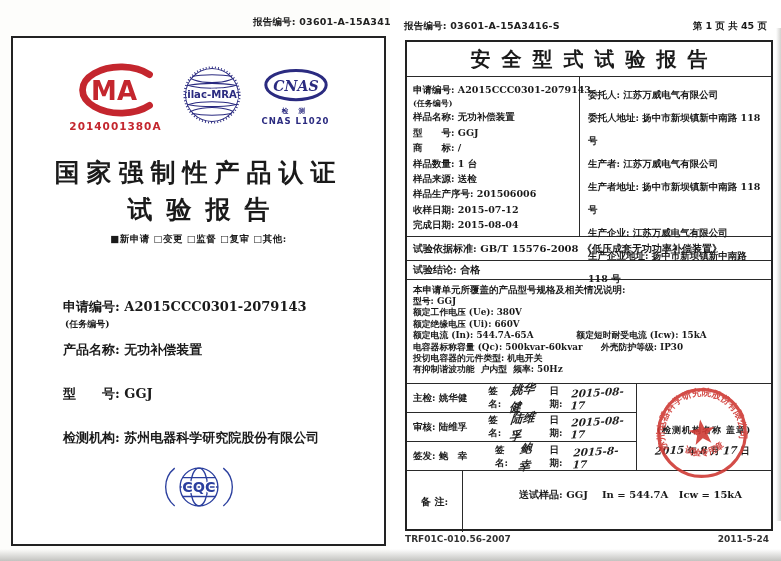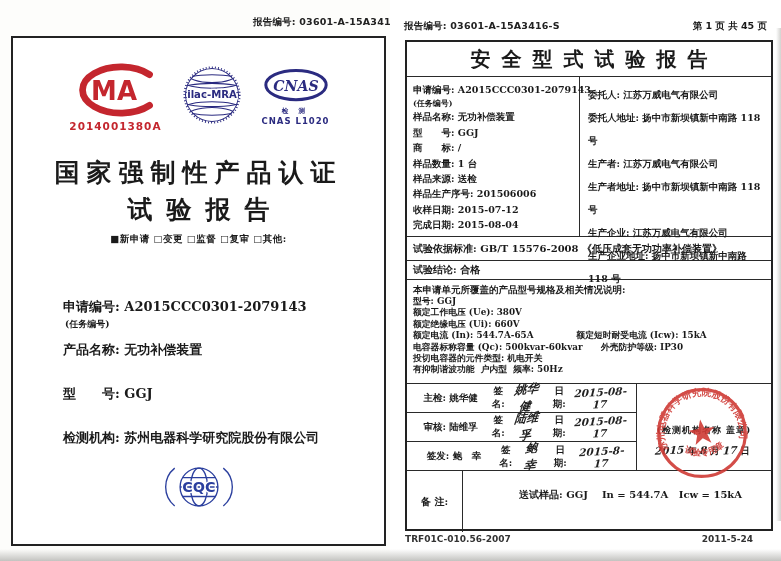--- a/index.html
+++ b/index.html
@@ -41,38 +41,38 @@
   .rt-info-right { flex:1; padding:6px 4px 0 8px; }
   .ir-line { font-size:9.5px; font-weight:bold; line-height:23px; }
   .rt-standard { height:24px; font-size:10px; font-weight:bold; padding:5px 6px 0 6px; }
   .rt-conclusion { height:19px; font-size:10px; font-weight:bold; padding:2px 14px 0 6px; }
   .rt-coverage { height:104px; padding:3px 6px 0 6px; }
   .cov-title { font-size:9.5px; font-weight:bold; line-height:13px; }
   .cov-line { font-size:8.8px; font-weight:bold; line-height:11.4px; }
   .pre { white-space:pre-wrap; }
   .rt-sig { height:87px; display:flex; }
   .sig-col { width:230px; border-right:1px solid #2a2a2a; }
-  .sig-row { height:29px; display:flex; align-items:center; padding:0 6px; border-bottom:1px solid #2a2a2a; font-size:9.5px; font-weight:bold;text-align:center; }
+  .sig-row { height:29px; display:flex; align-items:center; padding:0 6px; border-bottom:1px solid #2a2a2a; font-size:9.5px; font-weight:bold; }
   .sig-row:last-child { border-bottom:none; }
   .sig-role { width:86px; }
   .sig-slabel { margin-right:2px; }
   .sig-dlabel { margin:0 2px 0 8px; }
   .hand { display:inline-block; font-style:italic; font-weight:bold; color:#222; transform:rotate(-5deg) skewX(-10deg); }
   .hand-name { font-size:12px; }
   .hand-date { font-size:10.5px; transform:rotate(-3deg) skewX(-6deg); }
   .stamp-col { flex:1; position:relative; text-align:center; }
   .stamp-caption { margin-top:40px; font-size:9px; font-weight:bold; letter-spacing:1px; }
   .stamp-date { margin-top:7px; font-size:9.5px; font-weight:bold; }
   .stamp-date .unit { margin:0 3px; }
   .rt-remark { height:61px; display:flex; border-bottom:none; }
   .remark-label { width:56px; border-right:1px solid #2a2a2a; display:flex; align-items:center; justify-content:center; font-size:10px; font-weight:bold; }
   .remark-value { flex:1; padding:17px 0 0 56px; font-size:10px; font-weight:bold; }
   .seal { position:absolute; left:248px; top:344px; width:94px; height:94px; z-index:5; opacity:.9; transform:rotate(-8deg); pointer-events:none; }
   .rp-footer { position:absolute; top:534px; font-family:"DejaVu Sans", sans-serif; font-size:9px; font-weight:bold; color:#333; }
-  .fl { left:15px; } .fr { right:28px;margin-left:15px; }
+  .fl { left:15px; } .fr { right:12px;margin-left:15px; }
 
   
   .bottom-shade { position:absolute; left:0; right:0; bottom:0; height:12px; background:linear-gradient(rgba(255,255,255,0), #c3c3c0); }
   .right-shade { position:absolute; top:28px; bottom:40px; right:0; width:5px; background:linear-gradient(90deg, rgba(255,255,255,0), #d2d2cf); }
 </style>
 </head>
 <body>
 
 <div class="canvas">
 

